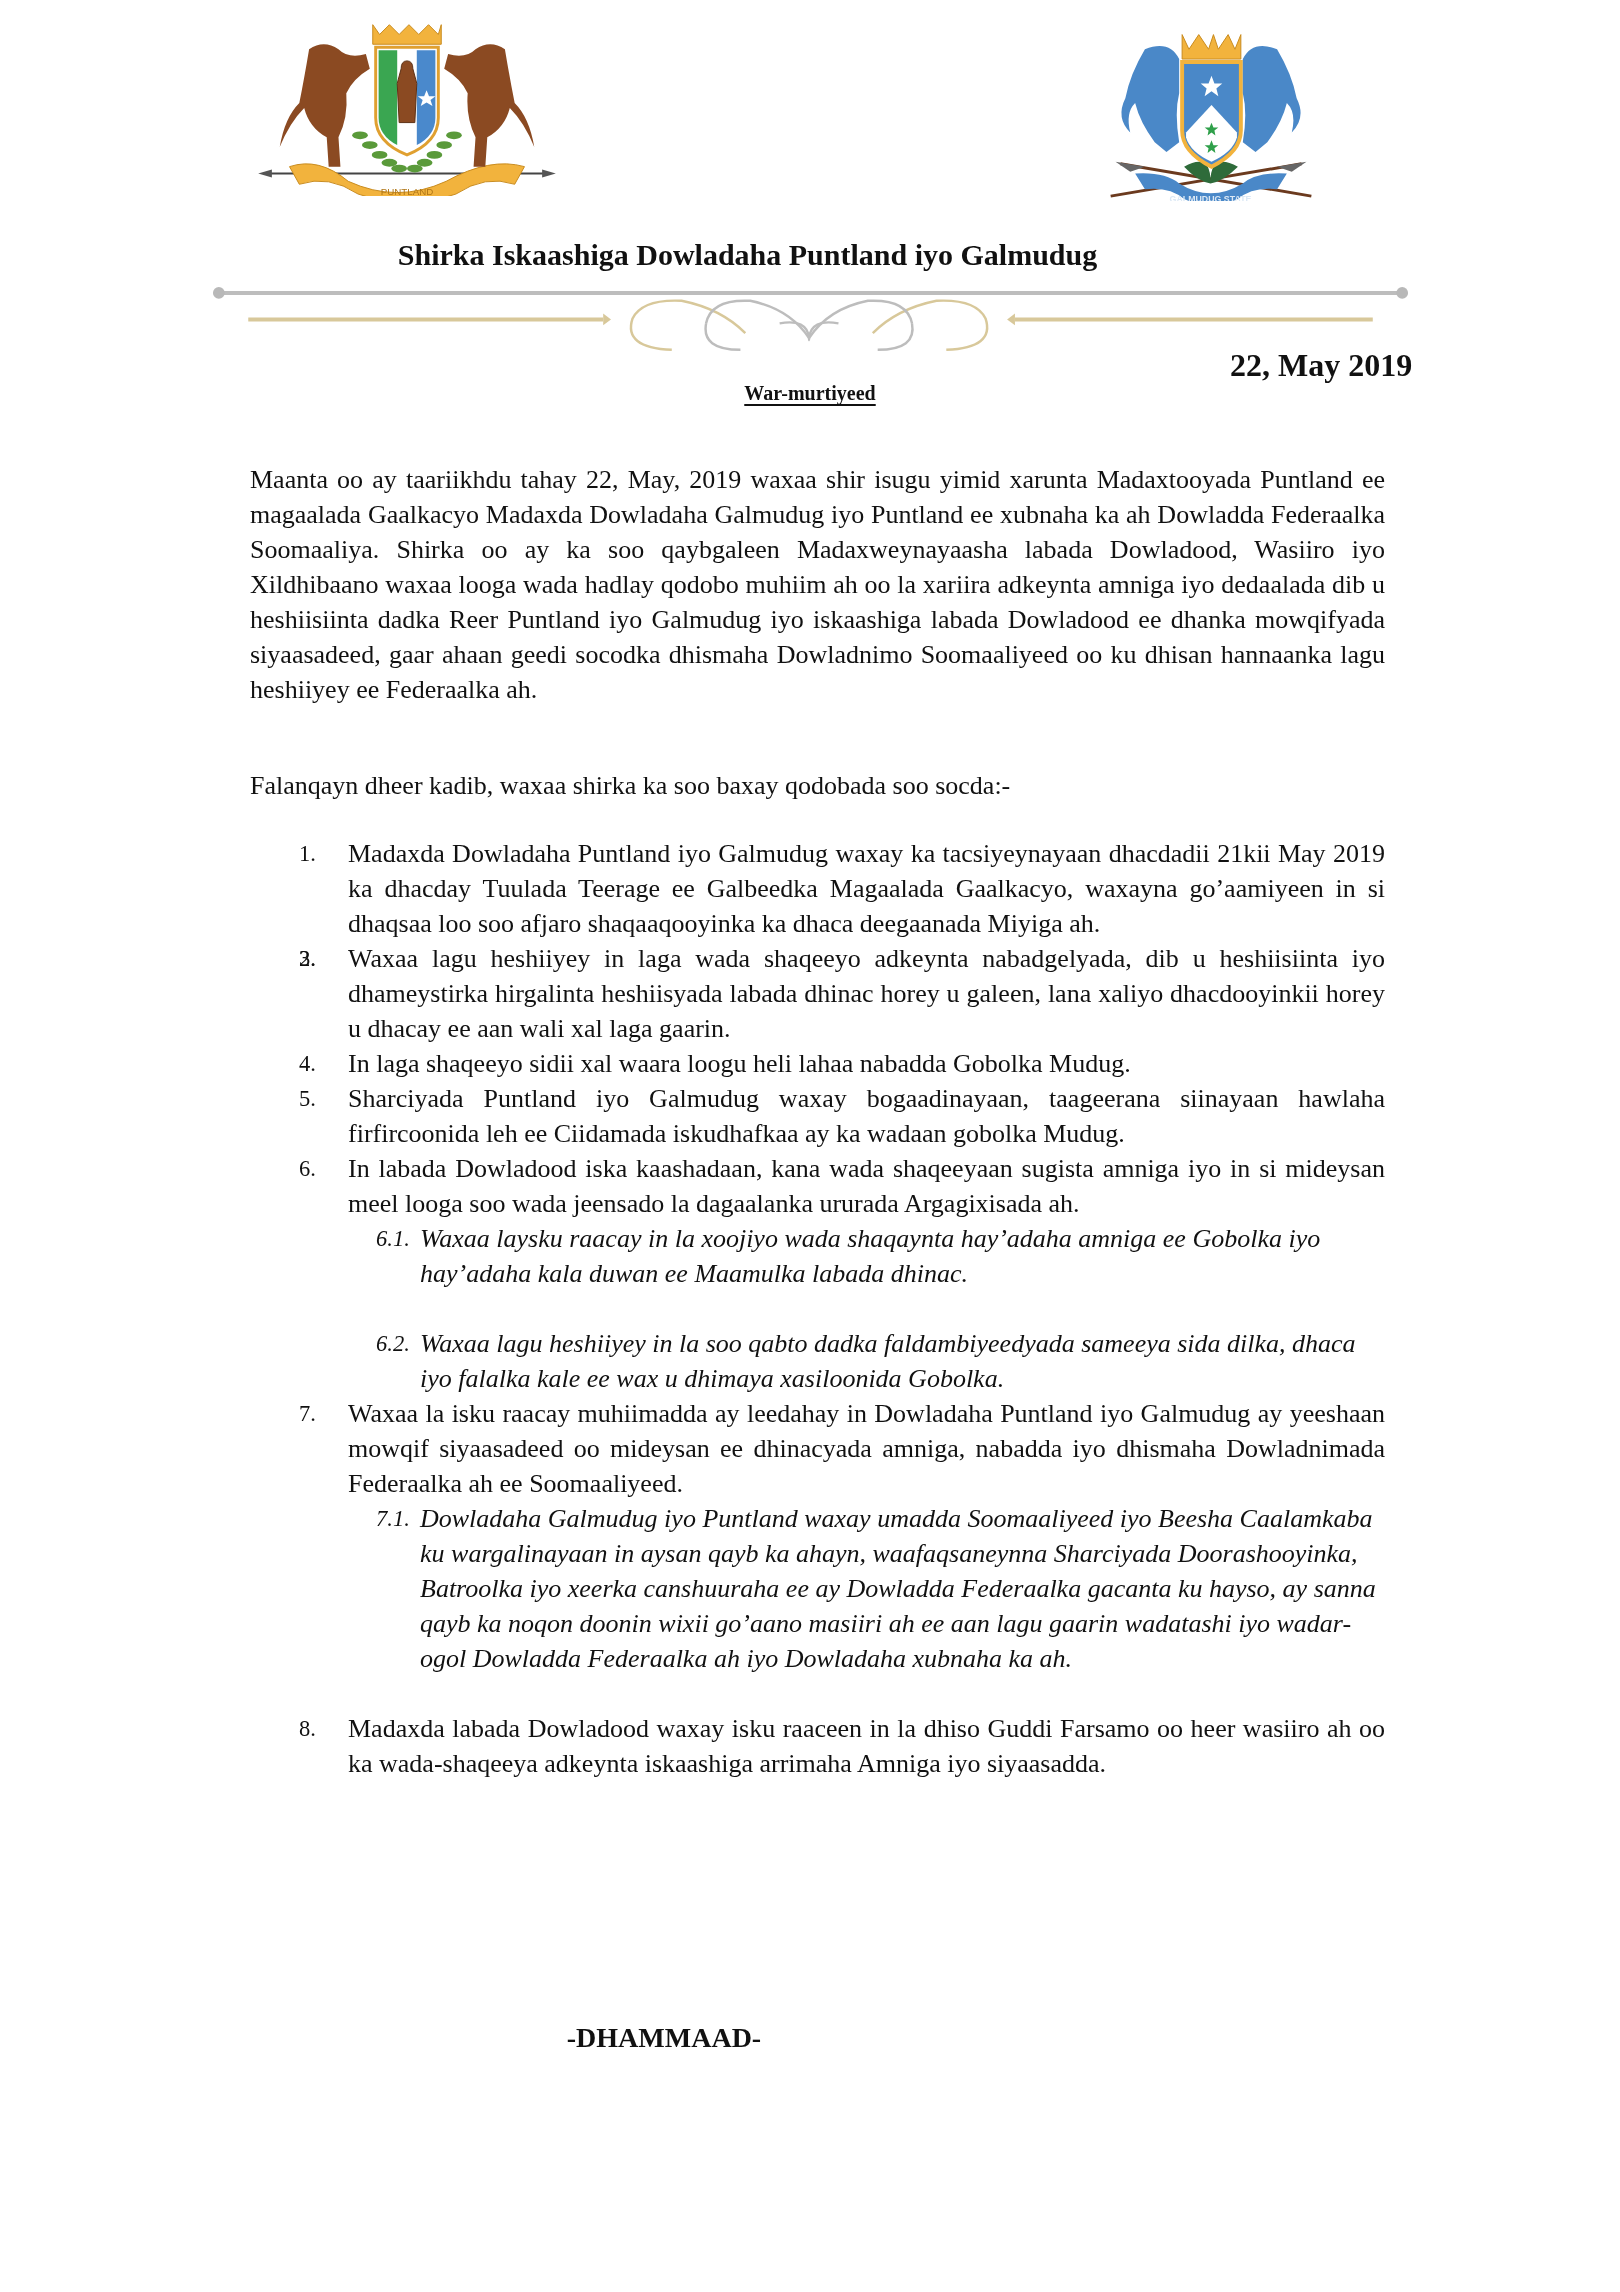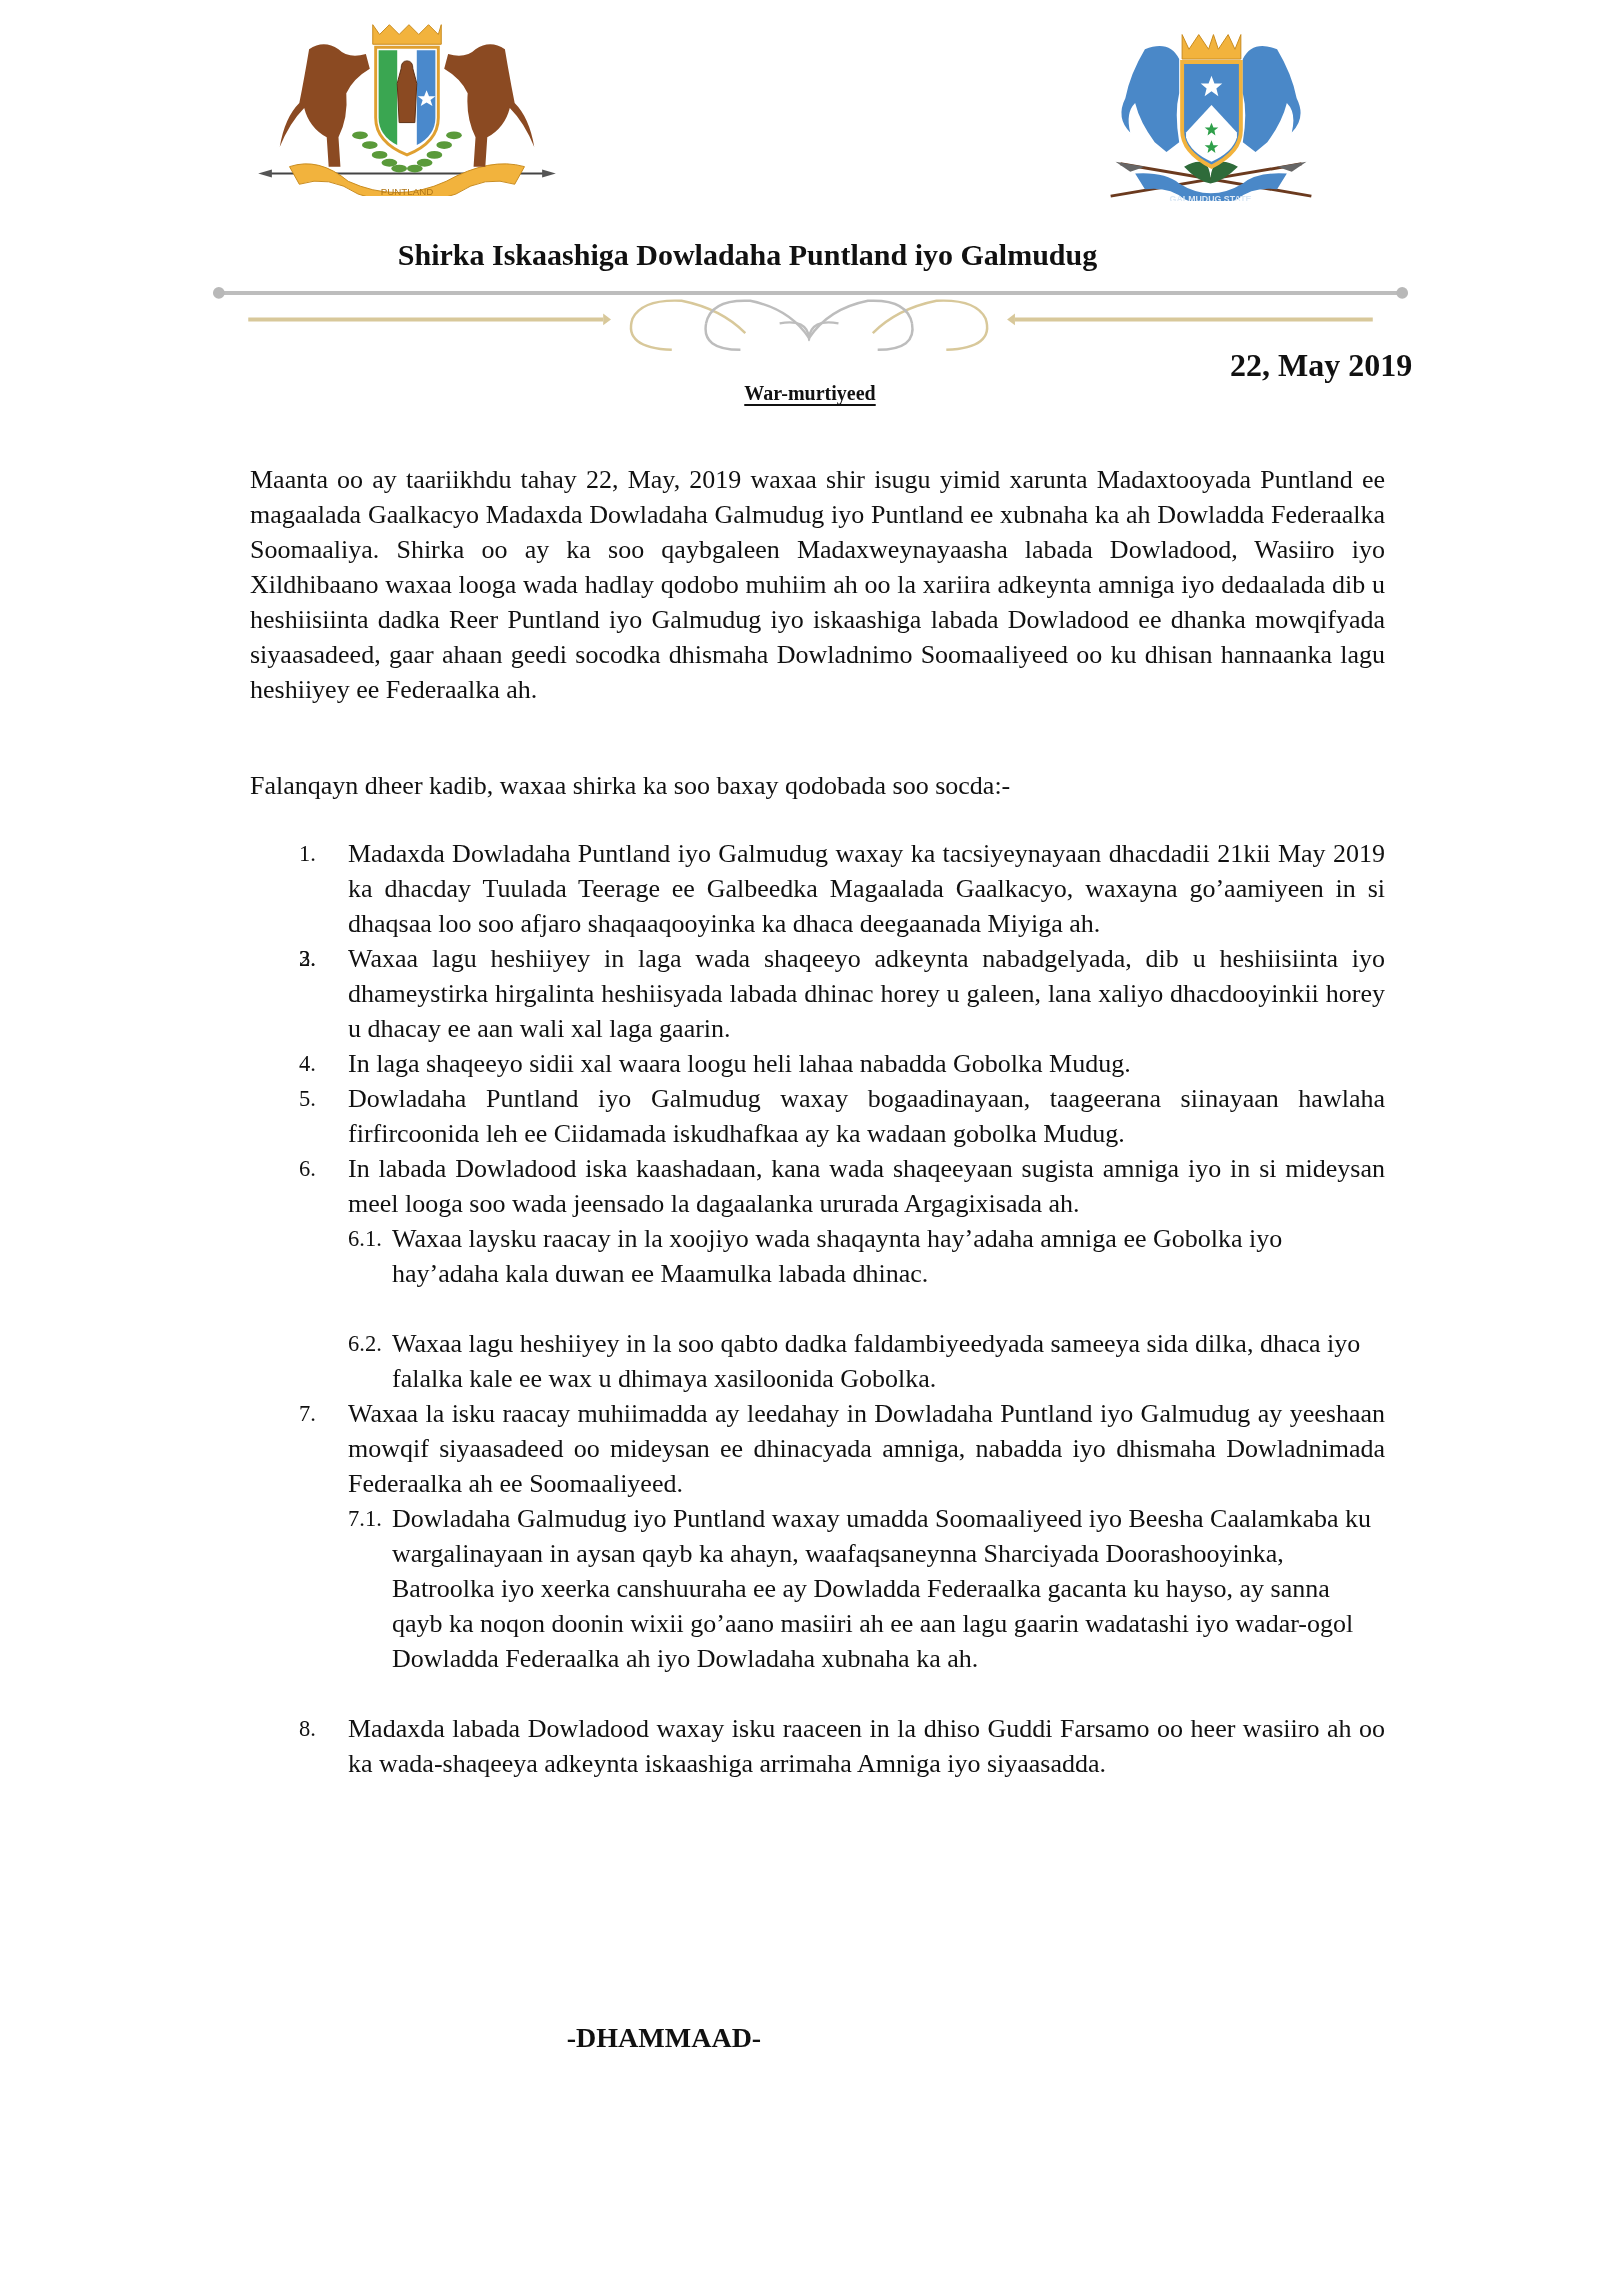--- a/index.html
+++ b/index.html
@@ -15,21 +15,21 @@
   #doc-date { left: 1230px; top: 347px; font-weight: bold; font-size: 32px; }
   #doc-heading { left: 0; width: 1620px; top: 382px; text-align: center; font-weight: bold;
                  font-size: 20px; }
   #doc-heading span { text-decoration: underline; text-underline-offset: 3.9px; text-decoration-thickness: 2px; }
   .body-text { font-size: 26px; line-height: 35px; }
   #intro { left: 250px; top: 462px; width: 1135px; text-align: justify; text-align-last: left; }
   #lead { left: 250px; top: 768px; width: 1135px; }
   .list { position: absolute; left: 294px; width: 1091px; }
   .li { position: relative; padding-left: 54px; text-align: justify; text-align-last: left; }
   .li .num { position: absolute; left: 4.9px; top: 0; font-size: 22.5px; }
-  .sub { position: relative; padding-left: 44px; margin-left: 54px; text-align: left; }
+  .sub { position: relative; padding-left: 44px; margin-left: 82px; text-align: left; font-style: italic; }
   .sub .num { position: absolute; left: 0; top: 0; font-size: 22.5px; }
   #closing { left: 0; width: 1328px; top: 2022px; text-align: center; font-weight: bold; font-size: 28px; }
 </style>
 </head>
 <body>
 
 <svg id="emblem-left" class="emblem" viewBox="0 0 320 190">
 
   <line x1="15" y1="167" x2="305" y2="167" stroke="#444" stroke-width="2"></line>
   <polygon points="8,167 22,163 22,171" fill="#555"></polygon>
@@ -110,21 +110,21 @@
 <div id="doc-heading" class="abs"><span>War-murtiyeed</span></div>
 
 <p id="intro" class="abs body-text" style="margin:0">Maanta oo ay taariikhdu tahay 22, May, 2019 waxaa shir isugu yimid xarunta Madaxtooyada Puntland ee magaalada Gaalkacyo Madaxda Dowladaha Galmudug iyo Puntland ee xubnaha ka ah Dowladda Federaalka Soomaaliya. Shirka oo ay ka soo qaybgaleen Madaxweynayaasha labada Dowladood, Wasiiro iyo Xildhibaano waxaa looga wada hadlay qodobo muhiim ah oo la xariira adkeynta amniga iyo dedaalada dib u heshiisiinta dadka Reer Puntland iyo Galmudug iyo iskaashiga labada Dowladood ee dhanka mowqifyada siyaasadeed, gaar ahaan geedi socodka dhismaha Dowladnimo Soomaaliyeed oo ku dhisan hannaanka lagu heshiiyey ee Federaalka ah.</p>
 <p id="lead" class="abs body-text" style="margin:0">Falanqayn dheer kadib, waxaa shirka ka soo baxay qodobada soo socda:-</p>
 
 <div class="list body-text" style="top:836px">
   <div class="li"><span class="num">1.</span><span>Madaxda Dowladaha Puntland iyo Galmudug waxay ka tacsiyeynayaan dhacdadii 21kii May 2019 ka dhacday Tuulada Teerage ee Galbeedka Magaalada Gaalkacyo, waxayna go’aamiyeen in si dhaqsaa loo soo afjaro shaqaaqooyinka ka dhaca deegaanada Miyiga ah.</span></div>
   <div class="li"><span class="num">2.</span></div>
   <div class="li"><span class="num">3.</span><span>Waxaa lagu heshiiyey in laga wada shaqeeyo adkeynta nabadgelyada, dib u heshiisiinta iyo dhameystirka hirgalinta heshiisyada labada dhinac horey u galeen, lana xaliyo dhacdooyinkii horey u dhacay ee aan wali xal laga gaarin.</span></div>
   <div class="li"><span class="num">4.</span><span>In laga shaqeeyo sidii xal waara loogu heli lahaa nabadda Gobolka Mudug.</span></div>
-  <div class="li"><span class="num">5.</span><span>Dowladaha Puntland iyo Galmudug waxay bogaadinayaan, taageerana siinayaan hawlaha firfircoonida leh ee Ciidamada iskudhafkaa ay ka wadaan gobolka Mudug.</span></div>
+  <div class="li"><span class="num">5.</span><span>Sharciyada Puntland iyo Galmudug waxay bogaadinayaan, taageerana siinayaan hawlaha firfircoonida leh ee Ciidamada iskudhafkaa ay ka wadaan gobolka Mudug.</span></div>
   <div class="li"><span class="num">6.</span><span>In labada Dowladood iska kaashadaan, kana wada shaqeeyaan sugista amniga iyo in si mideysan meel looga soo wada jeensado la dagaalanka ururada Argagixisada ah.</span></div>
   <div class="sub"><span class="num">6.1.</span><span>Waxaa laysku raacay in la xoojiyo wada shaqaynta hay’adaha amniga ee Gobolka iyo hay’adaha kala duwan ee Maamulka labada dhinac.</span></div>
   <div style="height:35px"></div>
   <div class="sub"><span class="num">6.2.</span><span>Waxaa lagu heshiiyey in la soo qabto dadka faldambiyeedyada sameeya sida dilka, dhaca iyo falalka kale ee wax u dhimaya xasiloonida Gobolka.</span></div>
   <div class="li"><span class="num">7.</span><span>Waxaa la isku raacay muhiimadda ay leedahay in Dowladaha Puntland iyo Galmudug ay yeeshaan mowqif siyaasadeed oo mideysan ee dhinacyada amniga, nabadda iyo dhismaha Dowladnimada Federaalka ah ee Soomaaliyeed.</span></div>
   <div class="sub"><span class="num">7.1.</span><span>Dowladaha Galmudug iyo Puntland waxay umadda Soomaaliyeed iyo Beesha Caalamkaba ku wargalinayaan in aysan qayb ka ahayn, waafaqsaneynna Sharciyada Doorashooyinka, Batroolka iyo xeerka canshuuraha ee ay Dowladda Federaalka gacanta ku hayso, ay sanna qayb ka noqon doonin wixii go’aano masiiri ah ee aan lagu gaarin wadatashi iyo wadar-ogol Dowladda Federaalka ah iyo Dowladaha xubnaha ka ah.</span></div>
   <div style="height:35px"></div>
   <div class="li"><span class="num">8.</span><span>Madaxda labada Dowladood waxay isku raaceen in la dhiso Guddi Farsamo oo heer wasiiro ah oo ka wada-shaqeeya adkeynta iskaashiga arrimaha Amniga iyo siyaasadda.</span></div>
 </div>
 

